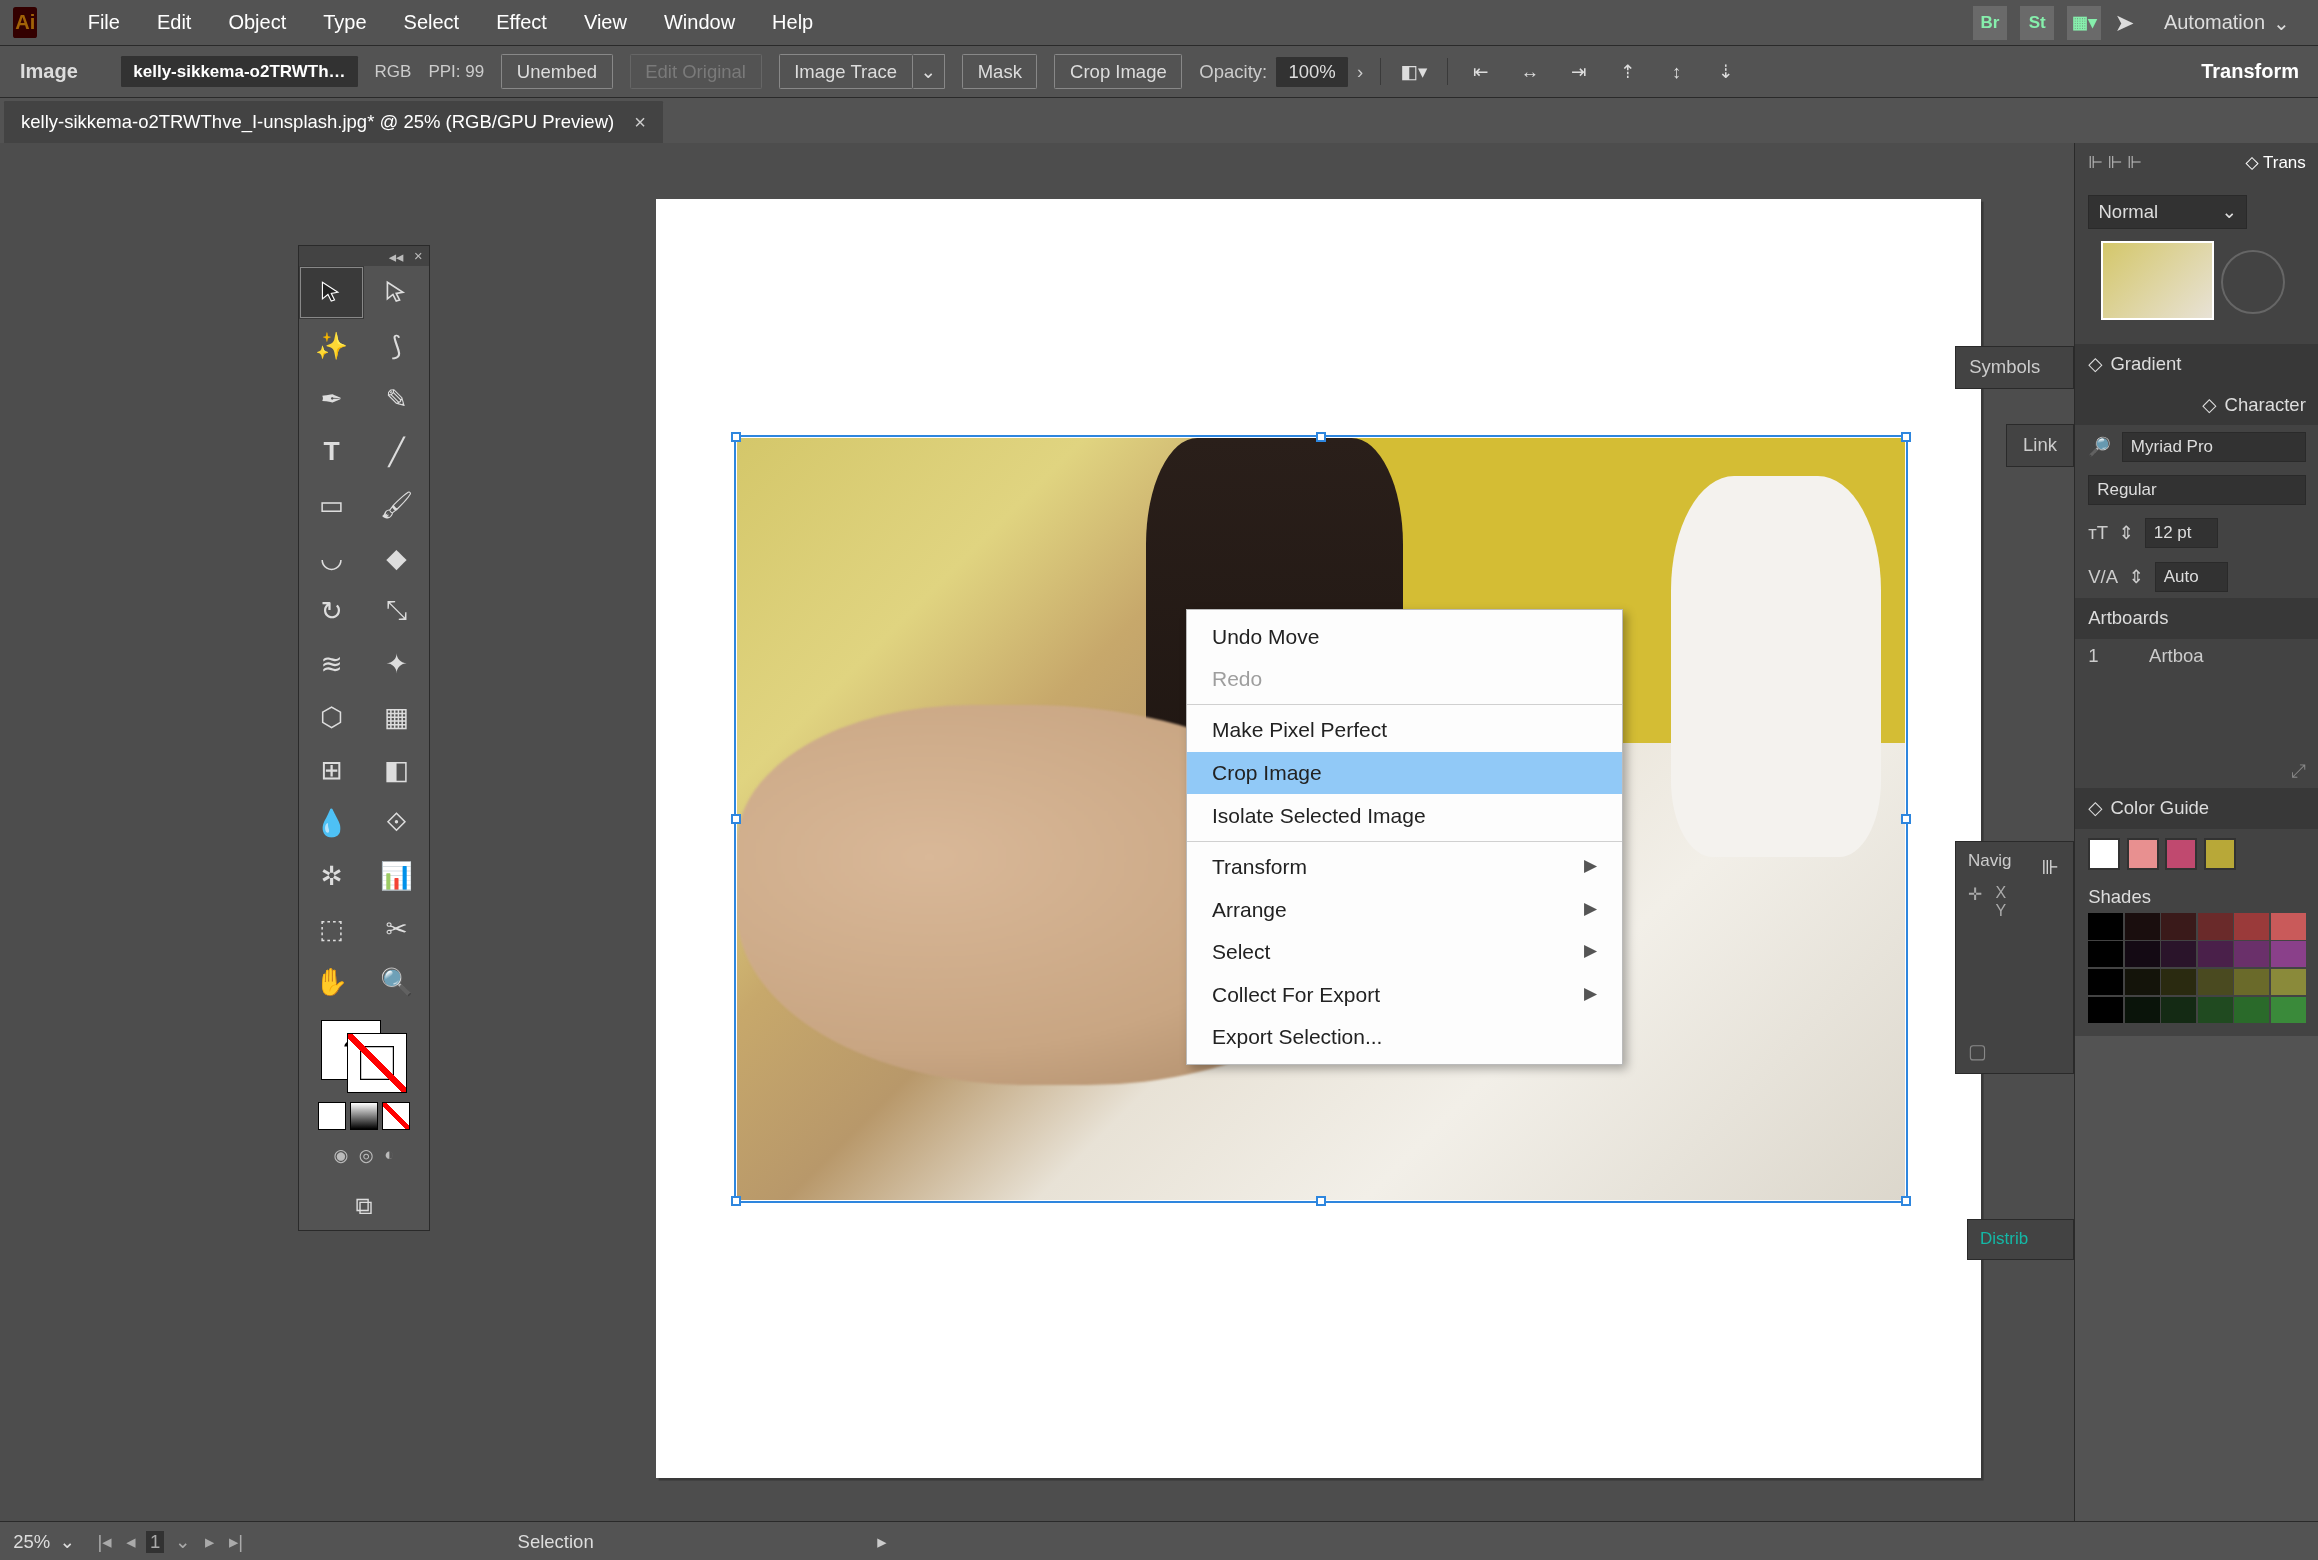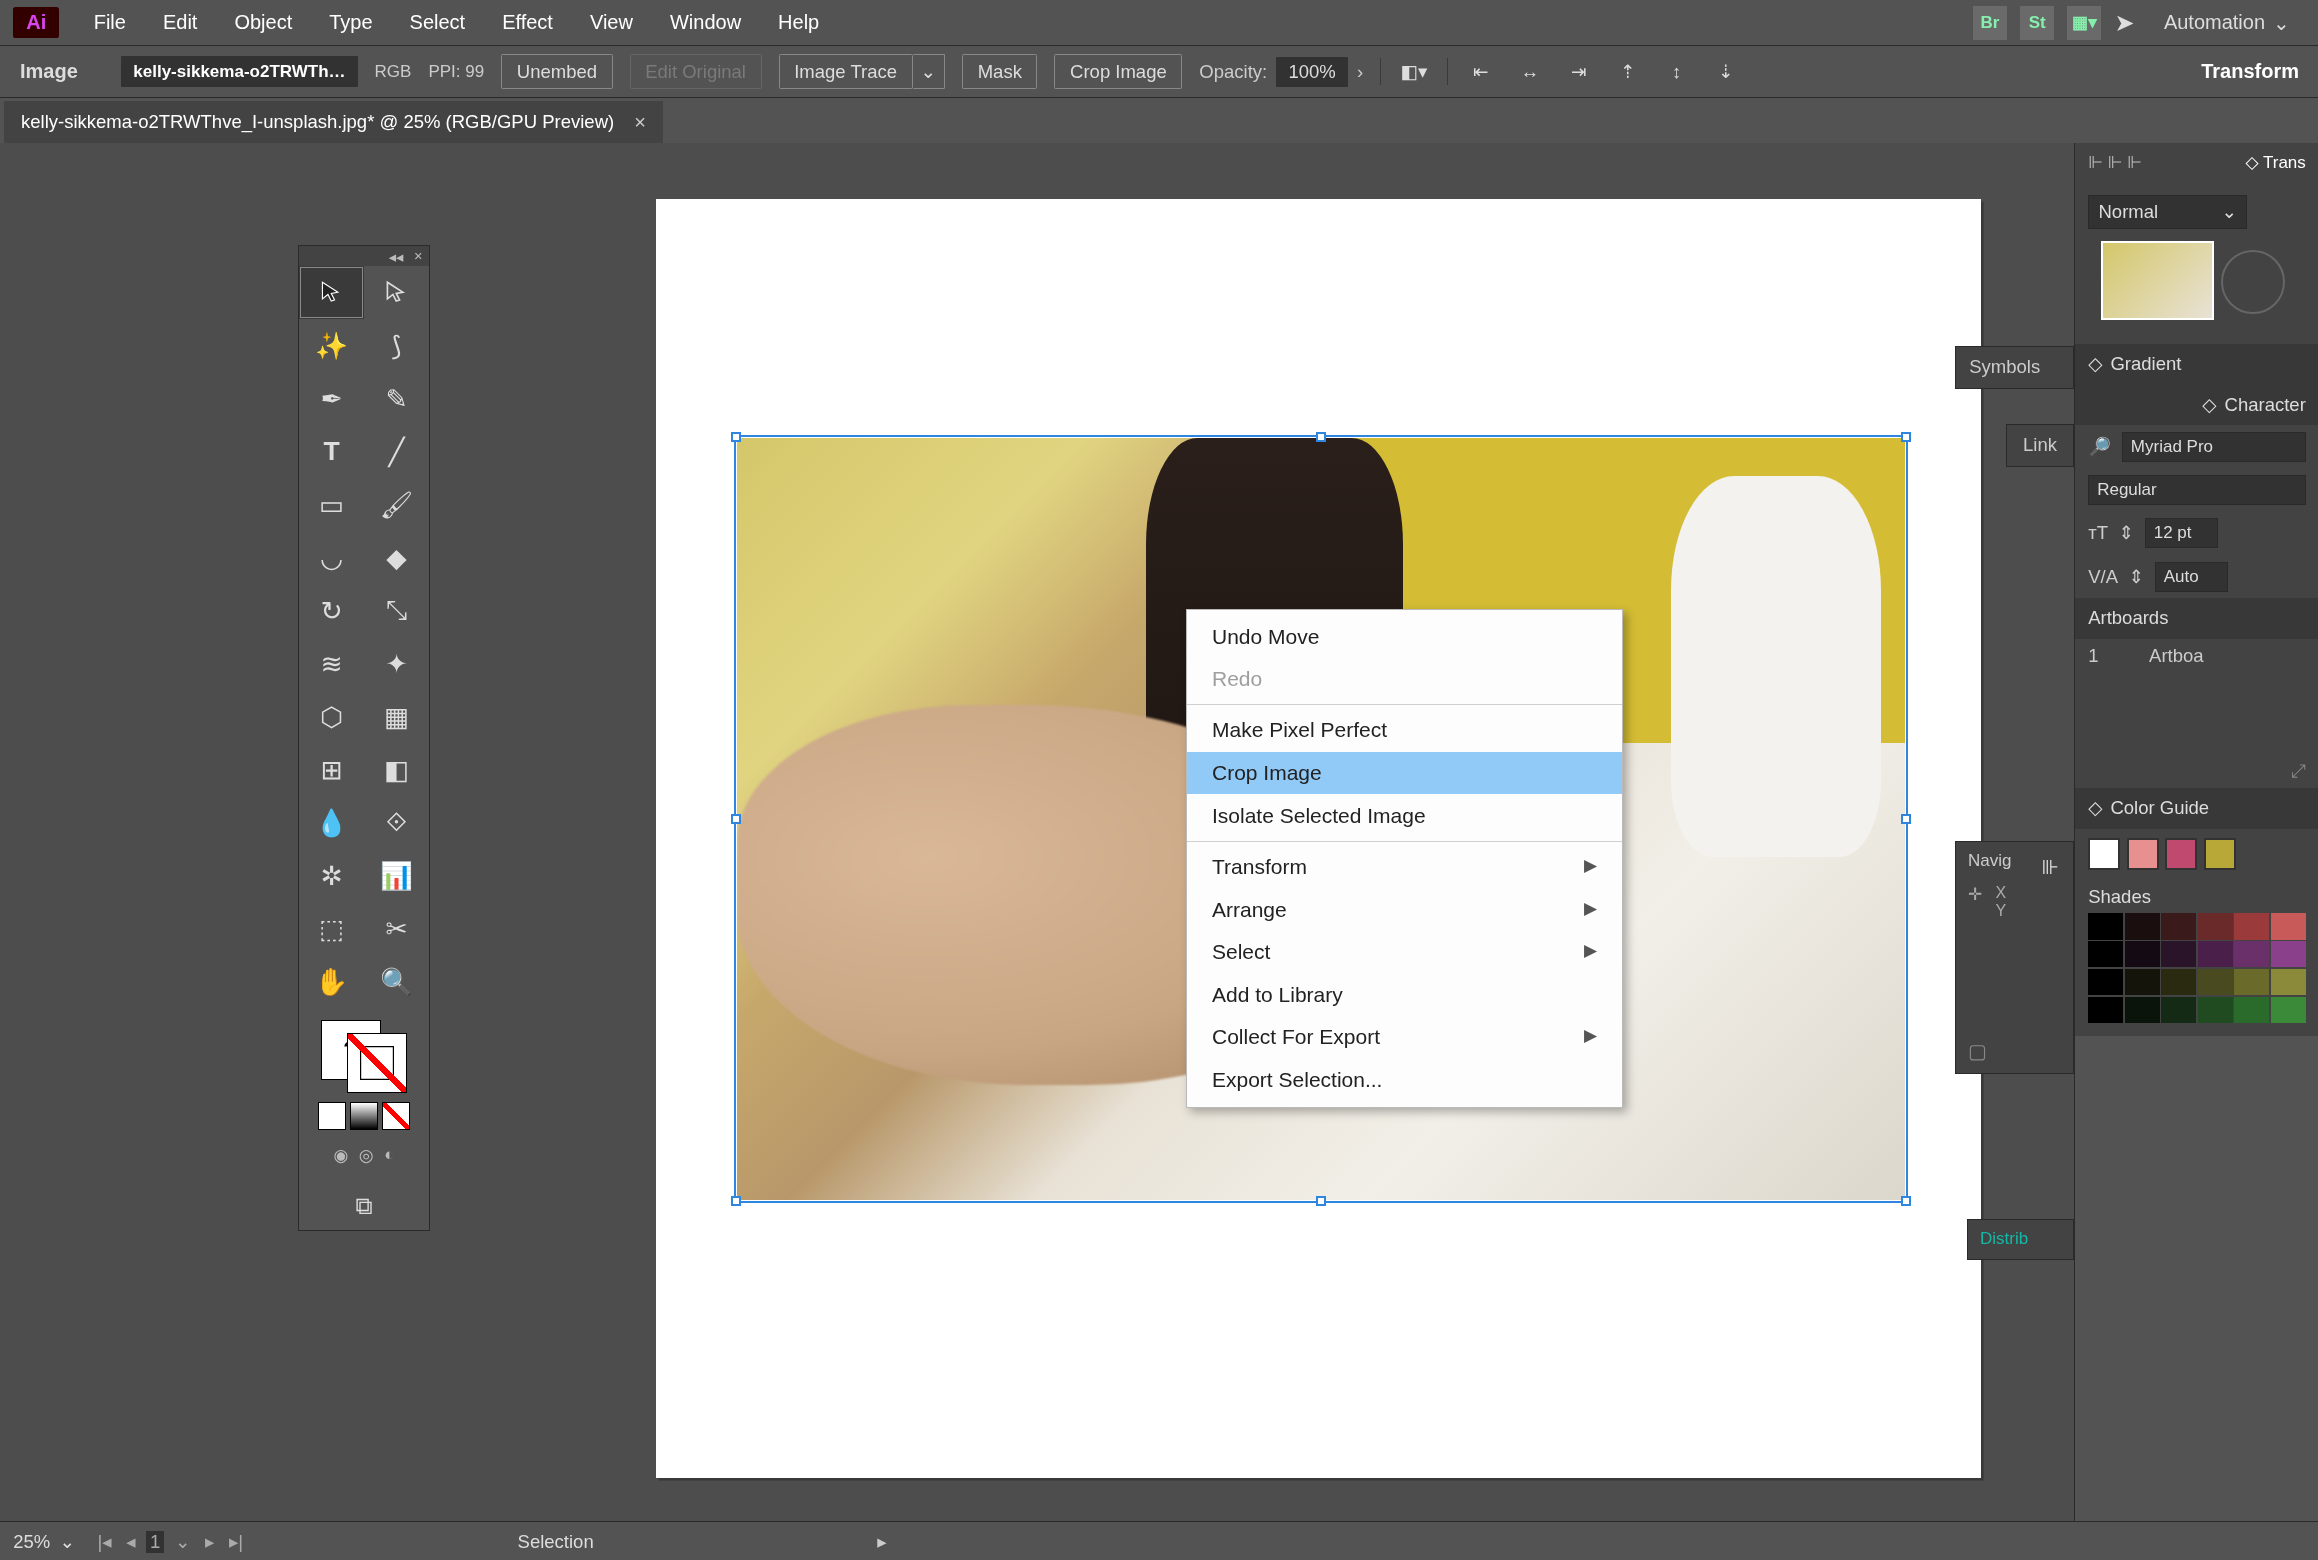--- a/index.html
+++ b/index.html
@@ -1,20 +1,20 @@
 <!DOCTYPE html>
 <html style="font-size:10.6px"><head>
 <meta charset="utf-8">
 <style>
 * { margin:0; padding:0; box-sizing:border-box; font-family:'Segoe UI',Arial,sans-serif; }
 body { background:#535353; color:#ccc; overflow:hidden; width:2319px; height:1561px; position:relative; font-size:18.5px; }
 
 
 .menubar { height:46px; background:#535353; display:flex; align-items:center; padding:0 13.2px; border-bottom:0.7px solid #2a2a2a; }
-.menubar .logo { width:46px; height:30.5px; background:#330000; color:#d946ef; font-weight:bold; display:flex; align-items:center; justify-content:center; border-radius:2.6px; margin-right:16px; font-size:20px; }
+.menubar .logo { width:24px; height:30.5px; background:#330000; color:#a16207; font-weight:bold; display:flex; align-items:center; justify-content:center; border-radius:2.6px; margin-right:32px; font-size:20px; }
 .menubar .menu-item { padding:0 18.5px; color:#ffffff; cursor:pointer; font-size:20px; }
 .menubar .right { margin-left:auto; display:flex; align-items:center; gap:13.2px; }
 .menubar .iconbox { width:34px; height:34px; background:#6a6a6a; display:flex; align-items:center; justify-content:center; color:#86efac; font-size:17px; font-weight:bold; }
 .menubar .automation { padding:6.6px 16px; color:#ddd; font-size:20px; display:flex; align-items:center; gap:8px; }
 
 
 .controlbar { height:52px; background:#535353; display:flex; align-items:center; padding:0 20px; border-bottom:0.7px solid #2a2a2a; gap:17px; font-size:18.5px; }
 .controlbar .label { color:#ddd; font-size:20px; font-weight:bold; margin-right:26.5px; }
 .controlbar .filebadge { background:#323232; color:#fff; padding:5.3px 12px; font-size:17px; border-radius:1.3px; font-weight:bold; }
 .controlbar .meta { color:#ccc; font-size:17px; }
@@ -282,23 +282,20 @@
     </div>
   <div class="item">
       <span>Arrange</span>
       <span class="arrow">▶</span>
     </div>
   <div class="item">
       <span>Select</span>
       <span class="arrow">▶</span>
     </div>
   <div class="item">
-      <span>Add to Library</span>
-    </div>
-  <div class="item">
       <span>Collect For Export</span>
       <span class="arrow">▶</span>
     </div>
   <div class="item">
       <span>Export Selection...</span>
     </div>
 </div>
 
 <div class="link-tab">Link</div>
 <div class="side-tabs">

